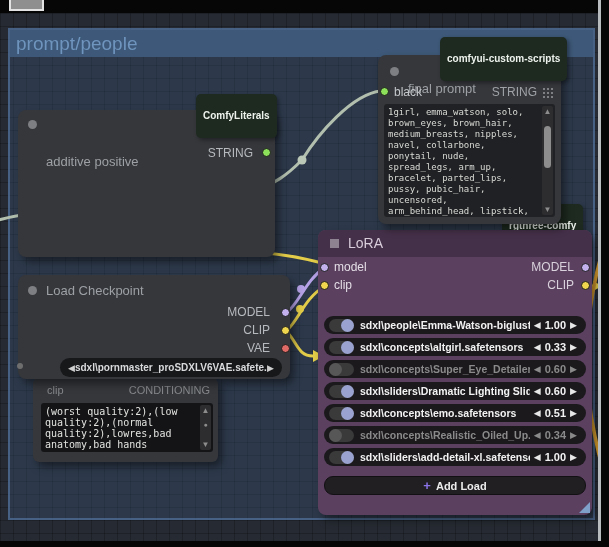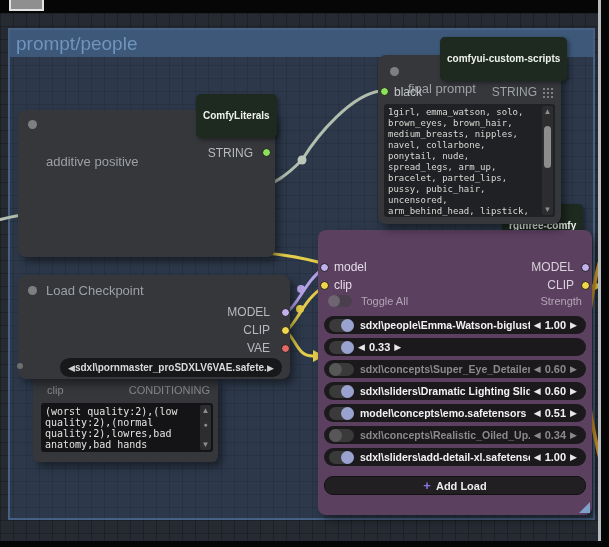--- a/index.html
+++ b/index.html
@@ -139,50 +139,48 @@
       <pre style="font-size:9px;line-height:11px;width:152px;color:#d9dbd6;">1girl, emma_watson, solo, brown_eyes, brown_hair, medium_breasts, nipples, navel, collarbone, ponytail, nude, spread_legs, arm_up, bracelet, parted_lips, pussy, pubic_hair, uncensored, arm_behind_head, lipstick, nail_polish, blue_lenses, Viking_garb, messy_bun, stiletto_heels,</pre>
       <div class="sbar">
         <div class="up">▲</div>
         <div class="thumb" style="top:20px;height:42px;"></div>
         <div class="down">▼</div>
       </div>
     </div>
   </div>
 
   <div class="node lora" style="left:318px;top:230px;width:274px;height:285px;z-index:3;">
+    <div class="lora-header">
+      <span class="lora-sq"></span>
+      <span class="lora-title">LoRA</span>
+    </div>
     <span class="port purple" style="left:2px;top:33px;"></span>
     <span class="port-label" style="left:16px;top:30px;color:#e4dde6;">model</span>
     <span class="port purple" style="right:2px;top:33px;"></span>
     <span class="port-label" style="right:18px;top:30px;color:#d9d1db;">MODEL</span>
     <span class="port yellow" style="left:2px;top:51px;"></span>
     <span class="port-label" style="left:16px;top:48px;color:#e4dde6;">clip</span>
     <span class="port yellow" style="right:2px;top:51px;"></span>
     <span class="port-label" style="right:18px;top:48px;color:#d9d1db;">CLIP</span>
 
-    <div style="position:absolute;left:10px;right:10px;top:64px;height:14px;display:flex;align-items:center;">
-      <span class="toggle" style="background:#4a3f4d;width:24px;height:12px;">
-        <span class="knob" style="left:0;right:auto;width:12px;height:12px;background:#6f6472;"></span>
-      </span>
-      <span style="margin-left:9px;font-size:11px;color:#b3a4b6;">Toggle All</span>
-      <span style="margin-left:auto;font-size:11px;color:#b3a4b6;">Strength</span>
-    </div>
 
     <div class="lrow" style="top:86px;">
       <span class="toggle">
           <span class="knob"></span>
         </span>
       <span class="name">sdxl\people\Emma-Watson-biglust...</span>
       <span class="arr">◀</span>
       <span class="val">1.00</span>
       <span class="arr">▶</span>
     </div>
     <div class="lrow" style="top:108px;">
       <span class="toggle">
           <span class="knob"></span>
         </span>
+      <span class="name">sdxl\concepts\altgirl.safetensors</span>
       <span class="arr">◀</span>
       <span class="val">0.33</span>
       <span class="arr">▶</span>
     </div>
     <div class="lrow disabled" style="top:130px;">
       <span class="toggle">
           <span class="knob"></span>
         </span>
       <span class="name">sdxl\concepts\Super_Eye_Detailer...</span>
       <span class="arr">◀</span>
@@ -195,21 +193,21 @@
         </span>
       <span class="name">sdxl\sliders\Dramatic Lighting Slid...</span>
       <span class="arr">◀</span>
       <span class="val">0.60</span>
       <span class="arr">▶</span>
     </div>
     <div class="lrow" style="top:174px;">
       <span class="toggle">
           <span class="knob"></span>
         </span>
-      <span class="name">model\concepts\emo.safetensors</span>
+      <span class="name">sdxl\concepts\emo.safetensors</span>
       <span class="arr">◀</span>
       <span class="val">0.51</span>
       <span class="arr">▶</span>
     </div>
     <div class="lrow disabled" style="top:196px;">
       <span class="toggle">
           <span class="knob"></span>
         </span>
       <span class="name">sdxl\concepts\Realistic_Oiled_Up...</span>
       <span class="arr">◀</span>

